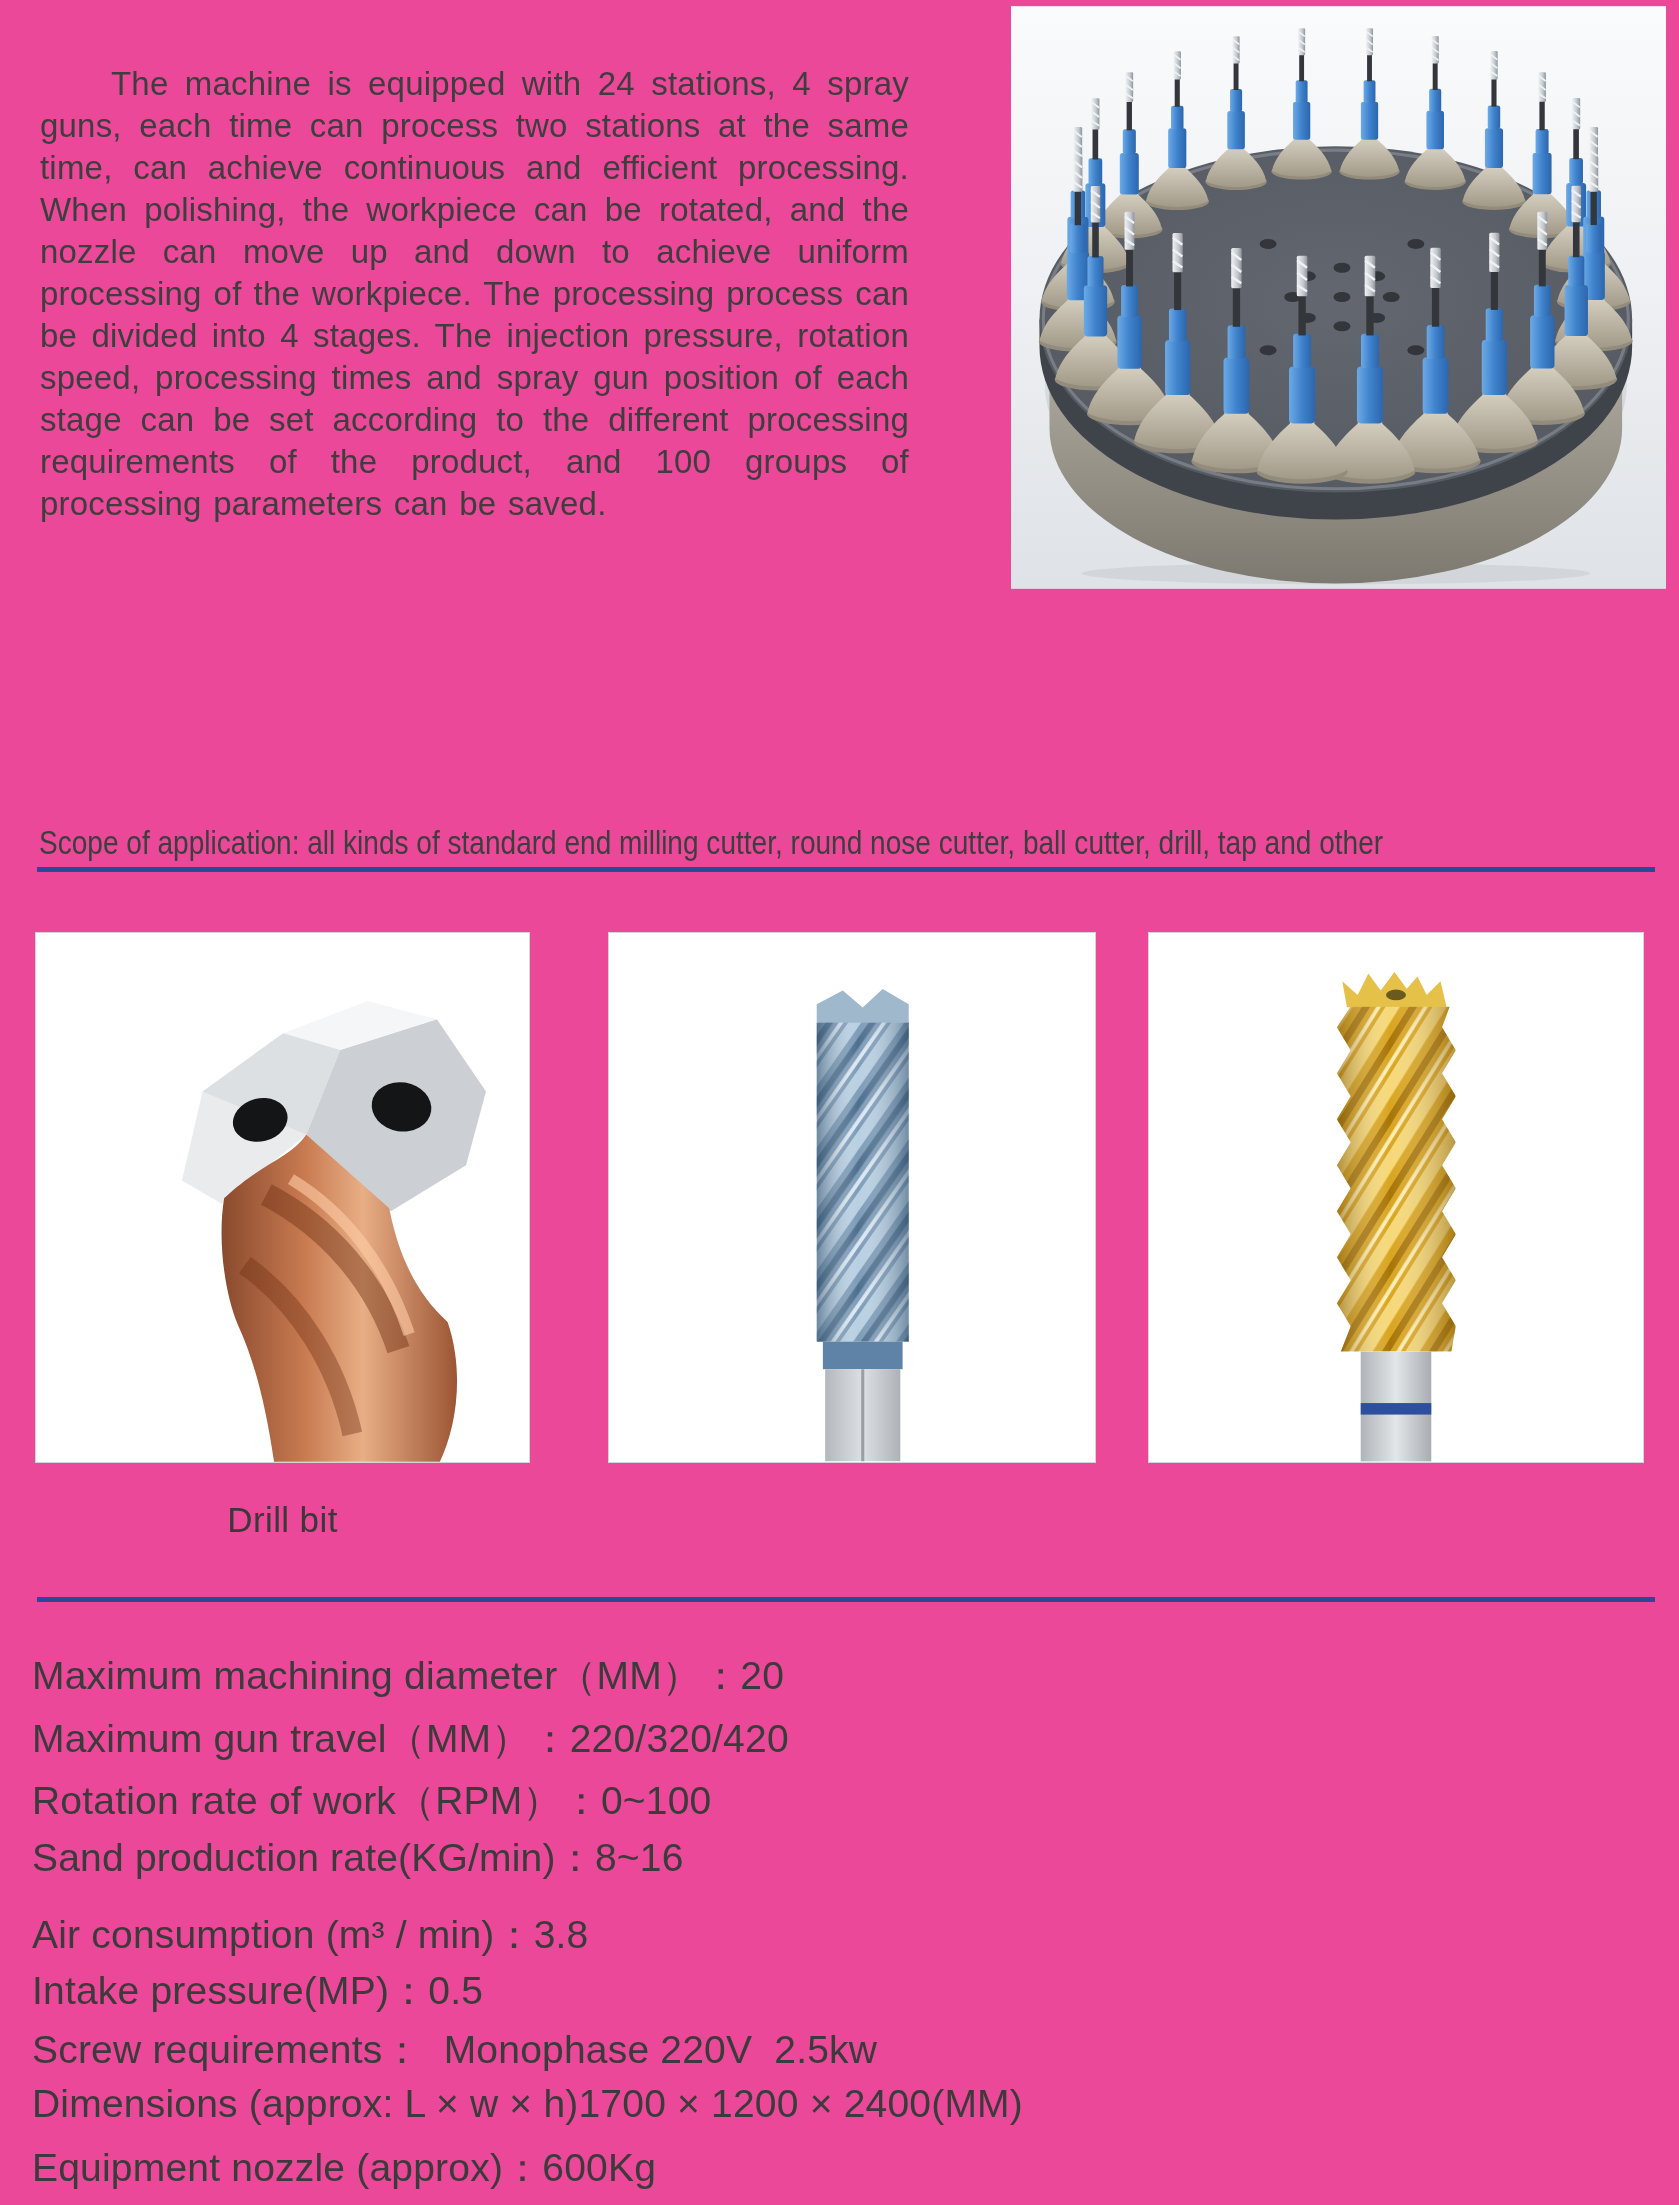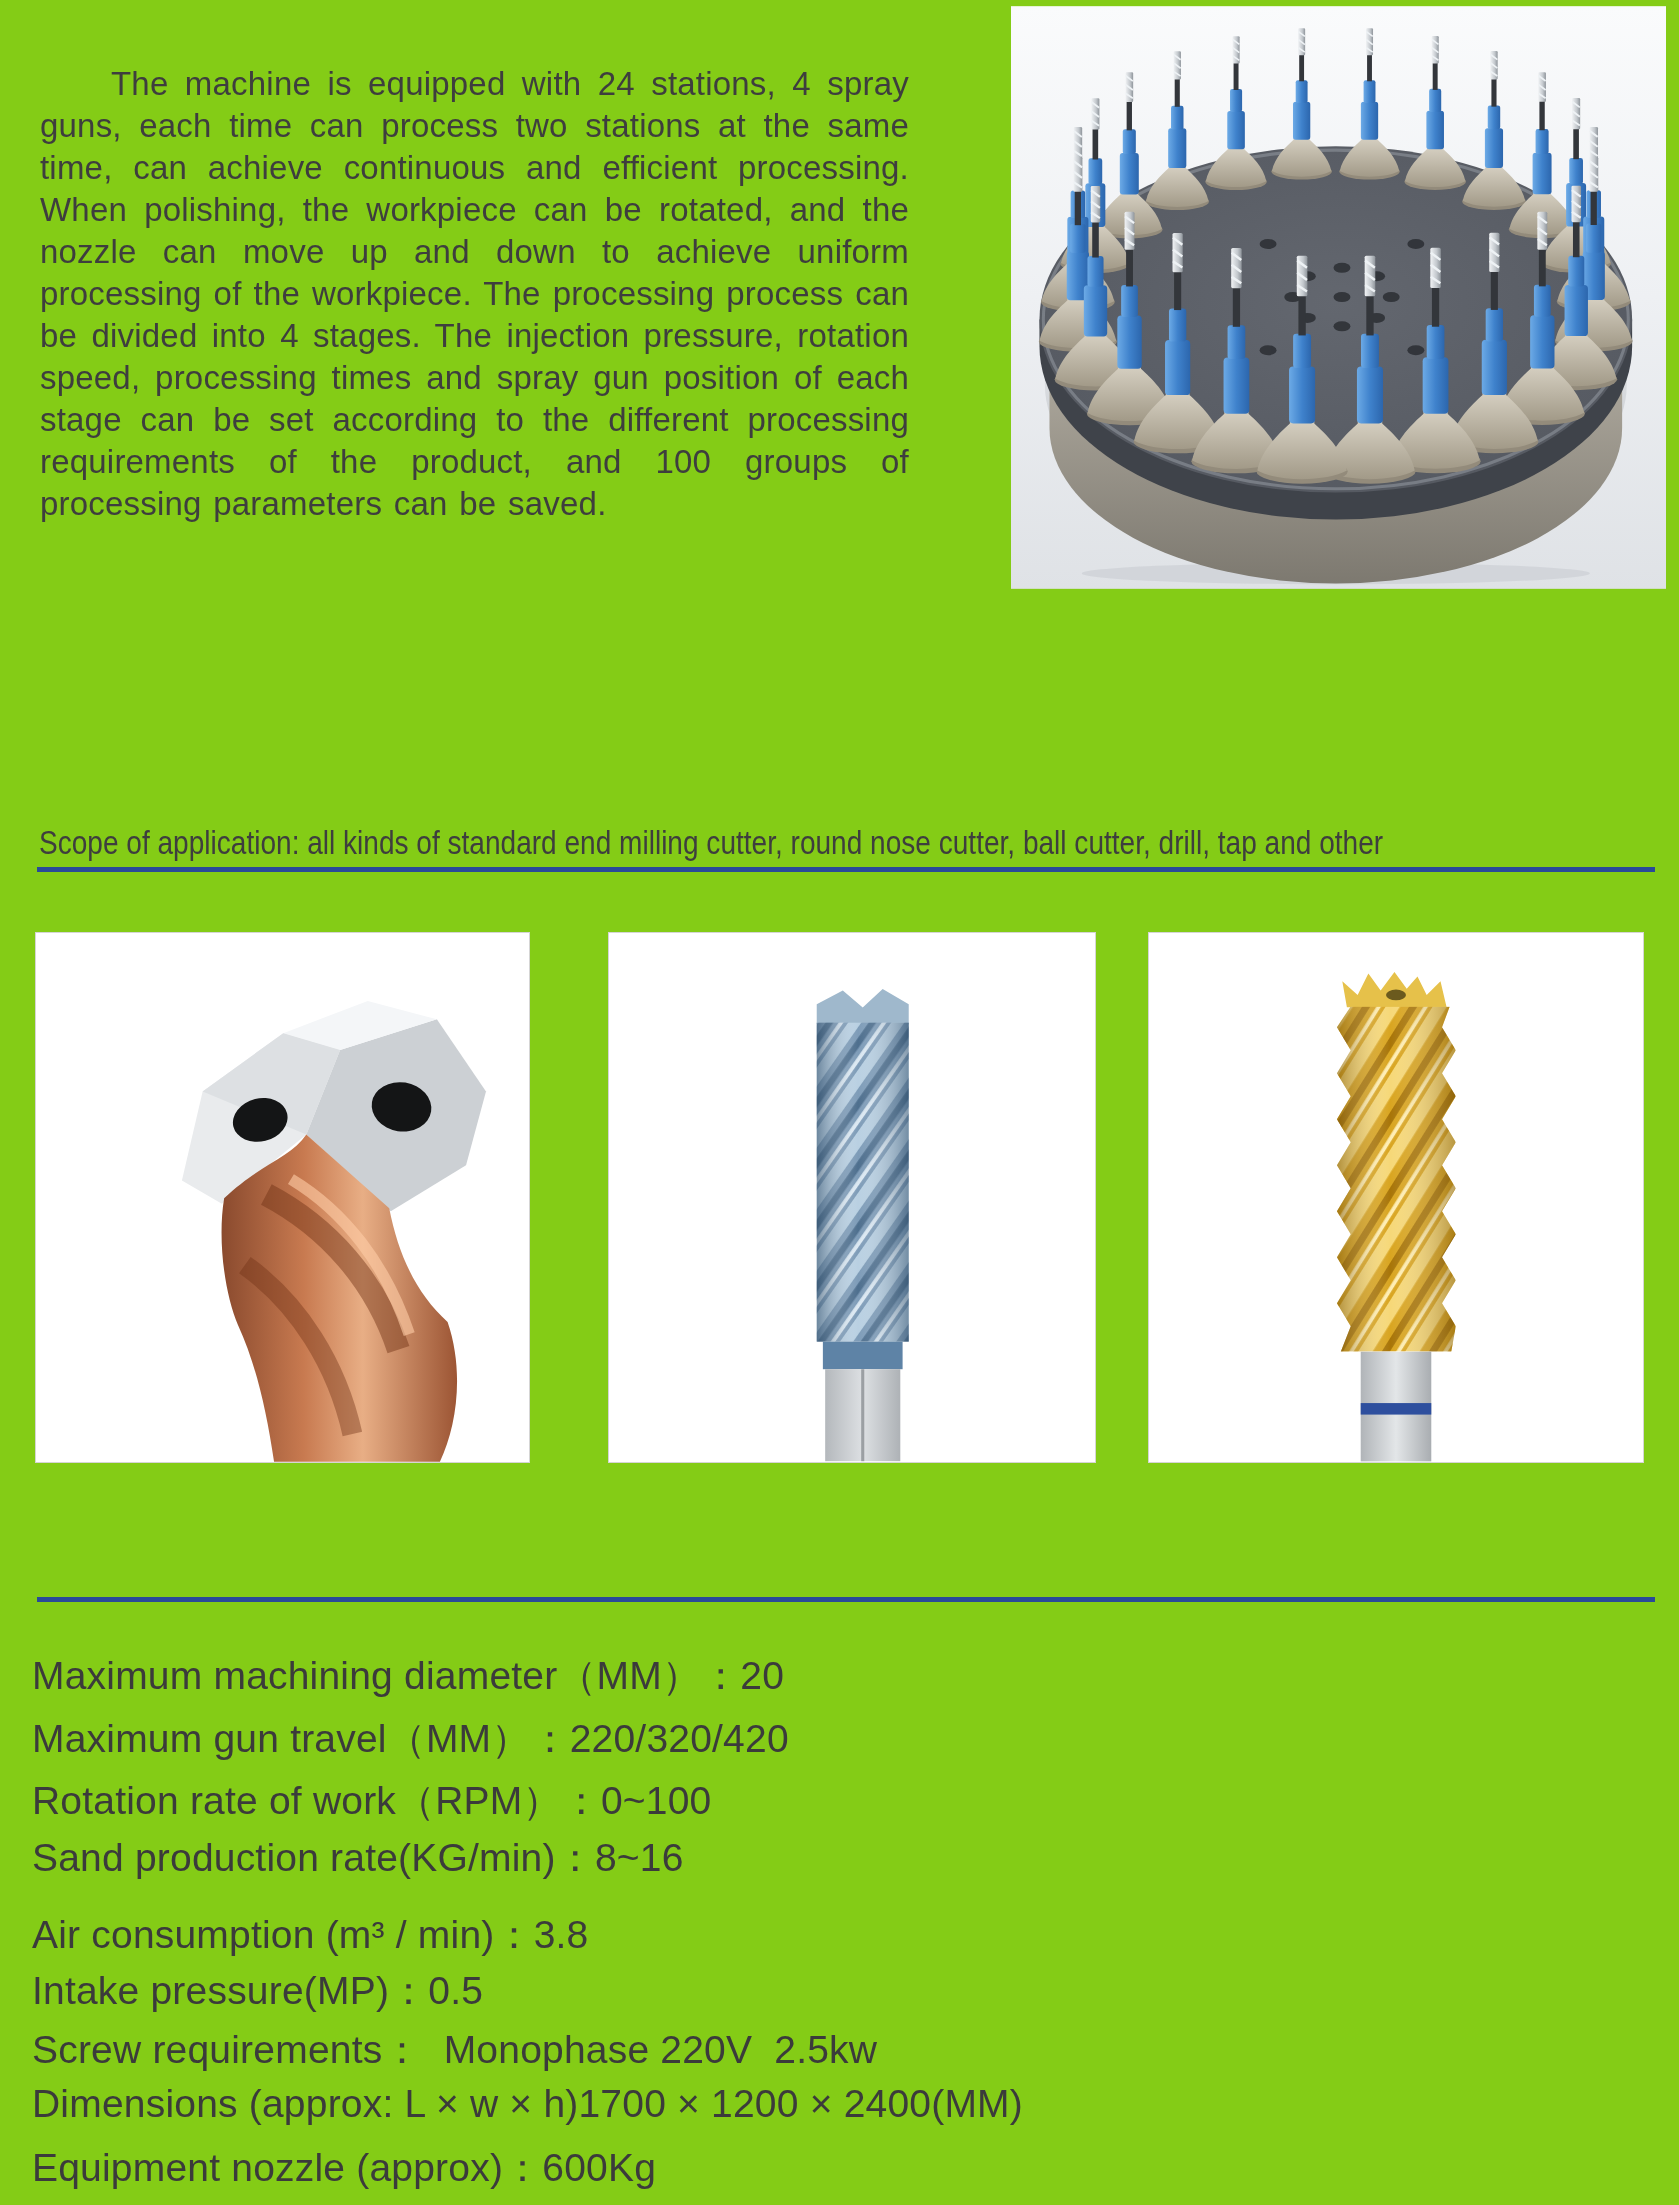--- a/index.html
+++ b/index.html
@@ -1,16 +1,16 @@
 <!DOCTYPE html>
 <html style="font-size:12.3px"><head>
 <meta charset="utf-8">
 <style>
   html,body{margin:0;padding:0;background:#fff;}
-  #page{position:relative;width:1680px;height:2205px;background:#84cc16;
+  #page{position:relative;width:1680px;height:2205px;background:#ec4899;
         font-family:"Liberation Sans",sans-serif;color:#3c3c3c;overflow:hidden;}
   .abs{position:absolute;}
   .intro{left:40px;top:63px;width:869px;font-size:33px;line-height:42px;
          text-align:justify;text-indent:71px;color:#3e3e3e;letter-spacing:0.2px;word-spacing:2.3px;}
   .machine{left:1011px;top:6.2px;width:655px;height:583px;}
   .scope{left:39px;top:730px;font-size:33px;line-height:45px;color:#3e3e3e;
          transform:scaleX(.85);transform-origin:left top;white-space:pre;}
   .divider{left:37px;width:1618px;height:5.4px;background:#294a99;}
   .pbox{top:932px;height:531px;background:#fff;border:1.5px solid #d5d5d5;box-sizing:border-box;}
   .pbox svg{display:block;width:100%;height:100%;}
@@ -428,20 +428,21 @@
           <rect x="245" y="95" width="155" height="450" fill="url(#st-shade)"></rect>
         </g>
       </g>
       <g>
         <rect x="276" y="545" width="92" height="143" fill="url(#st-shank)"></rect>
         <rect x="276" y="612" width="92" height="15" fill="#2e4f9e"></rect>
       </g>
     </svg>
   </div>
 
+  <div class="abs plabel" style="left:35px;width:495px">Drill bit</div>
 
   <div>
     <div class="abs spec" style="top:1649px">Maximum machining diameter（MM）：20</div>
     <div class="abs spec" style="top:1712px">Maximum gun travel（MM）：220/320/420</div>
     <div class="abs spec" style="top:1774px">Rotation rate of work（RPM）：0~100</div>
     <div class="abs spec" style="top:1831px">Sand production rate(KG/min)：8~16</div>
     <div class="abs spec" style="top:1908px">Air consumption (m³ / min)：3.8</div>
     <div class="abs spec" style="top:1964px">Intake pressure(MP)：0.5</div>
     <div class="abs spec" style="top:2023px">Screw requirements：  Monophase 220V  2.5kw</div>
     <div class="abs spec" style="top:2082px">Dimensions (approx: L × w × h)1700 × 1200 × 2400(MM)</div>

